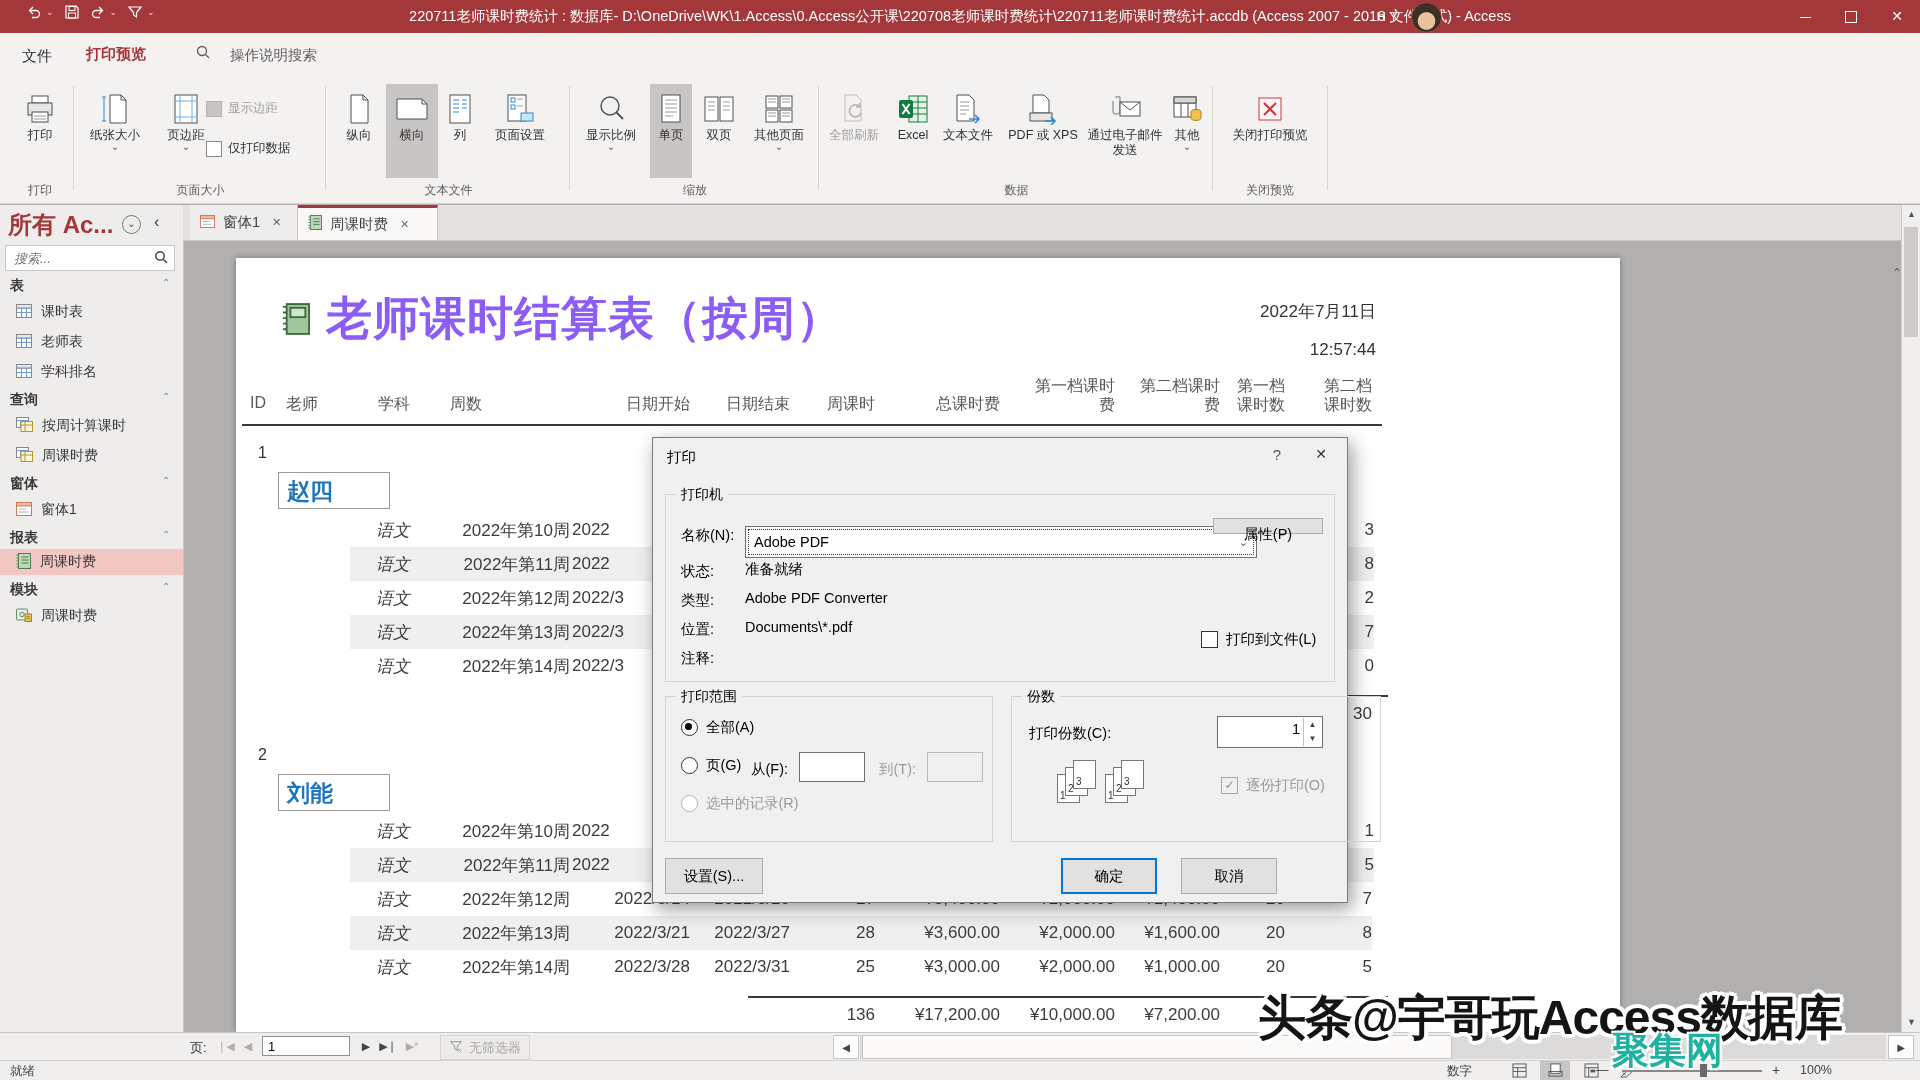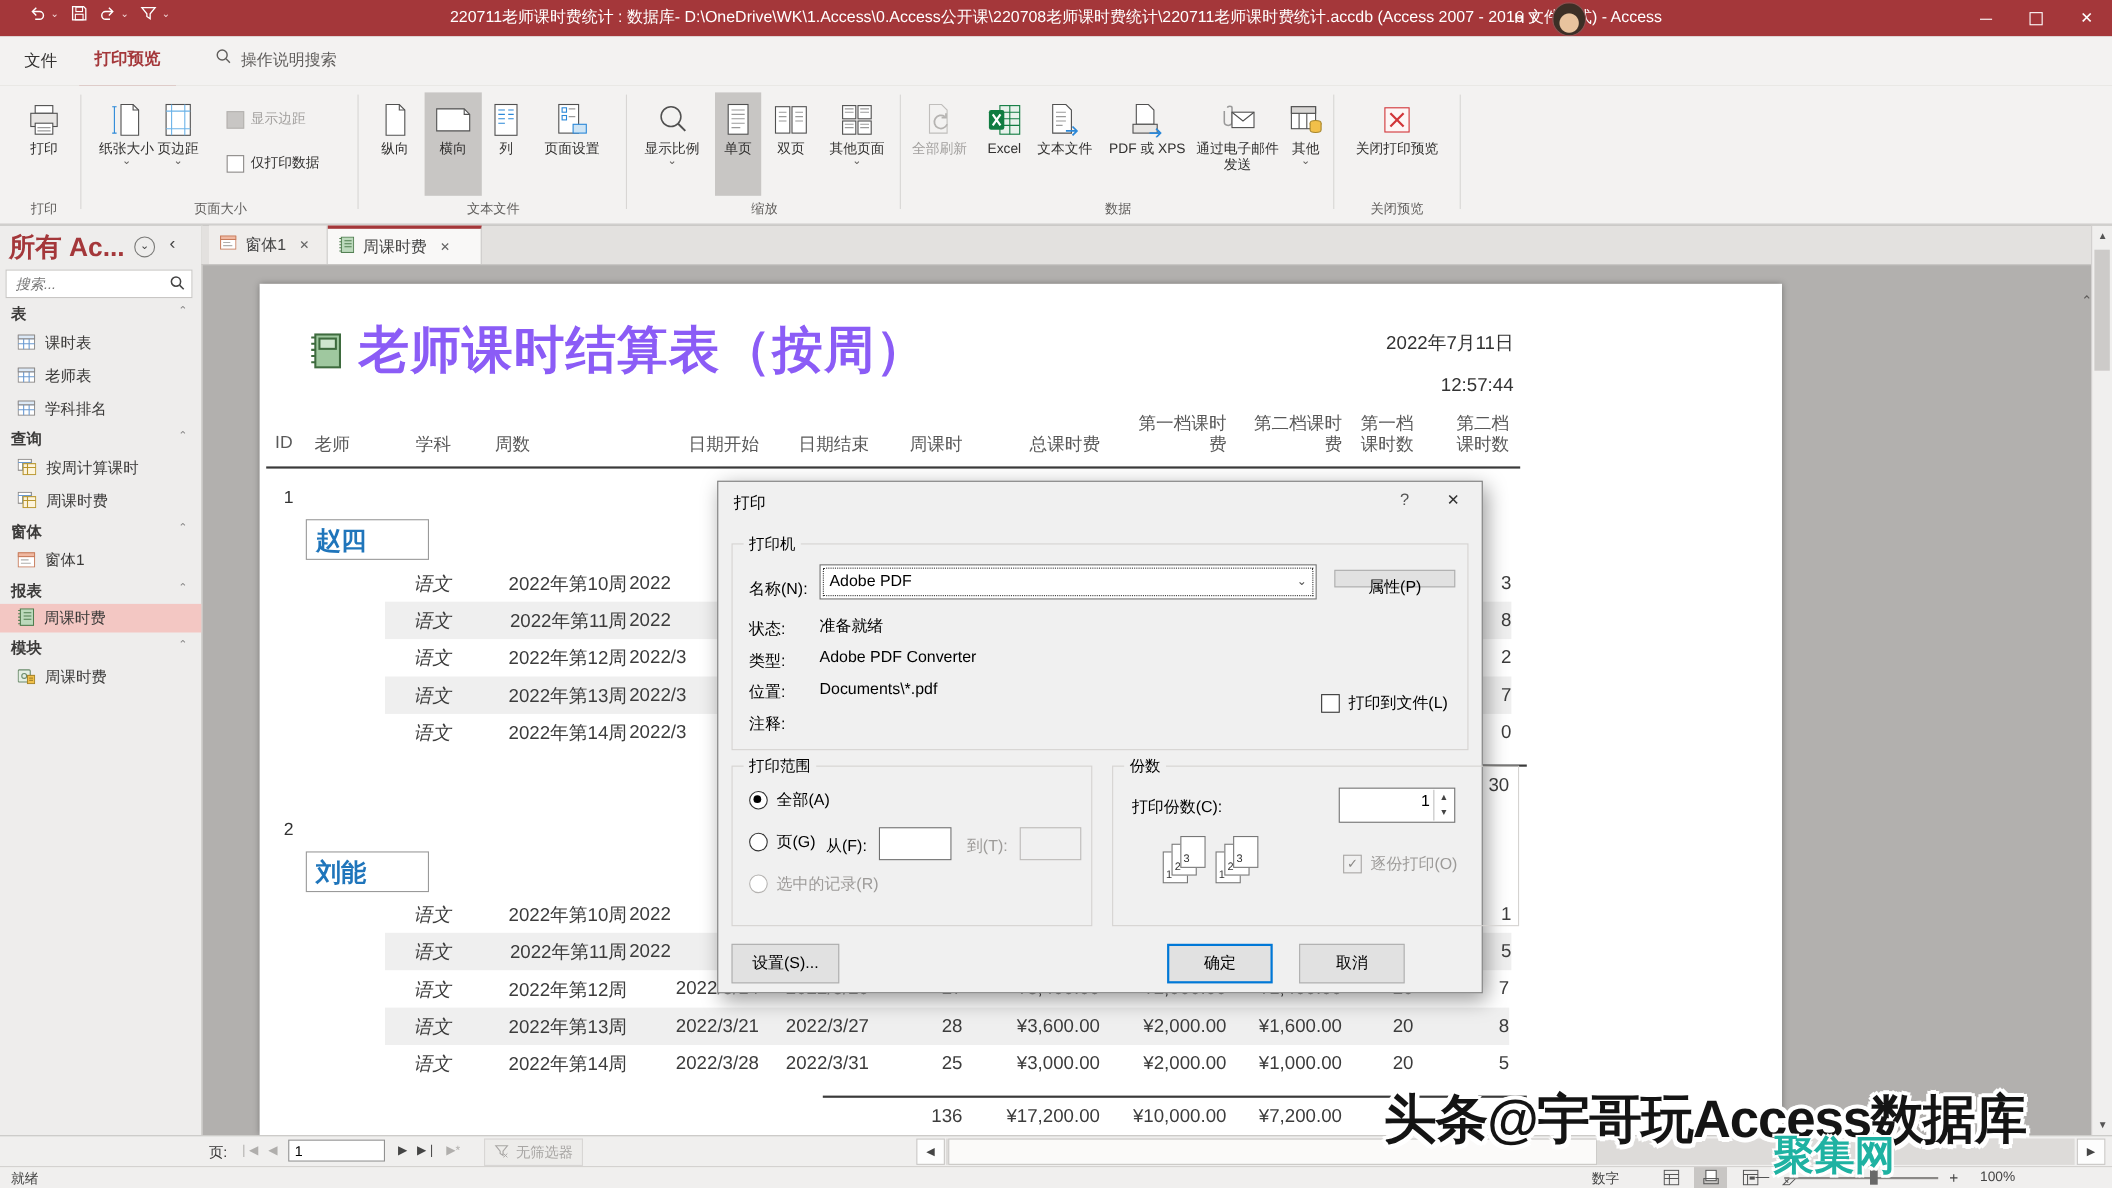--- a/index.html
+++ b/index.html
@@ -17,21 +17,21 @@
   .tb-user{right:522px;top:0;height:33px;line-height:33px;font-size:13px;color:#fff;}
   .avatar{right:478px;top:2px;width:29px;height:29px;border-radius:50%;
           background:radial-gradient(circle at 50% 62%,#e8c39e 36%,#3c2f26 40%);border:1px solid #8e5050;}
   .winbtn{top:0;width:46px;height:33px;text-align:center;line-height:33px;color:#fff;font-size:14px;}
   .wb-sq{display:inline-block;width:10px;height:10px;border:1px solid #fff;vertical-align:middle;}
   .wb-min{display:inline-block;width:11px;border-top:1px solid #fff;vertical-align:middle;}
   
   .tabrow{left:0;top:33px;width:1920px;height:45px;background:#f3f2f1;}
   .rtab{top:0;height:45px;line-height:45px;font-size:15px;color:#323130;padding:0 14px;}
   .rtab.active{color:#a4373a;font-weight:bold;border-bottom:3px solid #a4373a;line-height:42px;}
-  .tellme{left:196px;top:0;height:45px;line-height:45px;font-size:14.5px;color:#605e5c;display:flex;align-items:center;gap:8px;}
+  .tellme{left:196px;top:0;height:45px;line-height:45px;font-size:14.5px;color:#605e5c;display:flex;align-items:center;gap:19px;}
   
   .ribbon{left:0;top:78px;width:1920px;height:125px;background:#f3f2f1;border-bottom:1px solid #d8d6d4;}
   .rgroup{position:absolute;top:6px;height:116px;}
   .glabel{position:absolute;bottom:1px;left:0;width:100%;text-align:center;font-size:12px;color:#605e5c;white-space:nowrap;}
   .rdiv{position:absolute;top:8px;height:104px;width:1px;background:#d8d6d4;}
   .rbtn{position:absolute;top:2px;text-align:center;font-size:12.5px;color:#323130;cursor:default;}
   .rbtn .ric{height:38px;display:flex;align-items:center;justify-content:center;padding-top:4px;}
   .rbtn .rlb{line-height:15px;}
   .rbtn.sel{background:#c8c6c4;top:0;padding-top:2px;height:92px;}
   .rbtn.dis{color:#a19f9d;}
@@ -216,21 +216,21 @@
         <div class="ric">
             <svg width="30" height="32" viewBox="0 0 30 32">
               <path d="M4 4v24" stroke="#2b88d8"></path>
               <path d="M2 4h4M2 28h4" stroke="#2b88d8"></path>
               <path d="M10 2h11l5 5v23H10z" fill="#fff" stroke="#505050"></path>
               <path d="M21 2v5h5" fill="none" stroke="#505050"></path>
             </svg>
           </div>
         <div class="rlb">纸张大小</div><span class="chev"></span>
       </div>
-      <div class="rbtn" style="left:58px;width:56px;">
+      <div class="rbtn" style="left:82px;width:56px;">
         <div class="ric">
             <svg width="28" height="32" viewBox="0 0 28 32">
               <rect x="3" y="2" width="22" height="28" fill="#fff" stroke="#505050"></rect>
               <path d="M8 2v28M20 2v28M3 8h22M3 24h22" stroke="#6cb3e8"></path>
             </svg>
           </div>
         <div class="rlb">页边距</div><span class="chev"></span>
       </div>
       <div class="cbrow dis" style="left:130px;top:16px;">
         <span class="cb gray"></span>
@@ -707,21 +707,21 @@
 
   <div class="abs dialog">
     <div class="dlg-title">打印</div>
     <div class="dlg-qm">?</div>
     <div class="dlg-x x"></div>
 
     <div class="gbox" style="left:12px;top:56px;width:668px;height:186px;">
       <span class="gbox-lbl">打印机</span>
     </div>
     <div class="fld-lbl" style="left:28px;top:88px;">名称(N):</div>
-    <div class="combo" style="left:92px;top:75px;width:452px;height:32px;">
+    <div class="combo" style="left:92px;top:88px;width:512px;height:32px;">
       <span>Adobe PDF</span>
       <span class="ar">⌄</span>
     </div>
     <div class="btn" style="left:560px;top:80px;width:110px;height:16px;line-height:30px;">属性(P)</div>
     <div class="fld-lbl" style="left:28px;top:124px;">状态:</div>
     <div class="fld-lbl" style="left:92px;top:122px;">准备就绪</div>
     <div class="fld-lbl" style="left:28px;top:153px;">类型:</div>
     <div class="fld-lbl" style="left:92px;top:152px;">Adobe PDF Converter</div>
     <div class="fld-lbl" style="left:28px;top:182px;">位置:</div>
     <div class="fld-lbl" style="left:92px;top:181px;">Documents\*.pdf</div>

